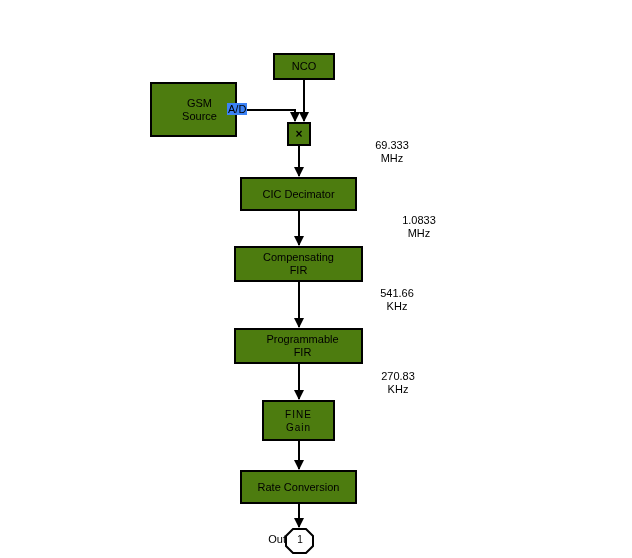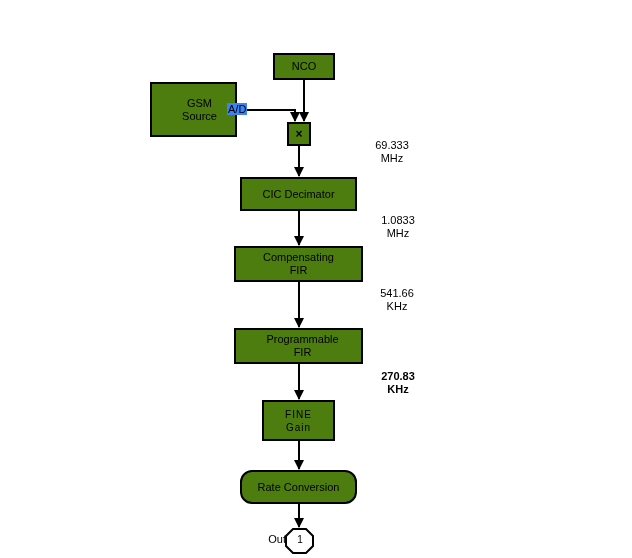--- a/index.html
+++ b/index.html
@@ -35,40 +35,40 @@
     text-align: center;
     white-space: nowrap;
   }
   .blk-nco   { left: 273px; top: 53px;  width: 62px;  height: 27px; }
   .blk-gsm   { left: 150px; top: 82px;  width: 87px;  height: 55px; padding-left: 12px; }
   .blk-mult  { left: 287px; top: 122px; width: 24px;  height: 24px; font-weight: bold; font-size: 12px; line-height: 12px; }
   .blk-cic   { left: 240px; top: 177px; width: 117px; height: 34px; }
   .blk-comp  { left: 234px; top: 246px; width: 129px; height: 36px; }
   .blk-prog  { left: 234px; top: 328px; width: 129px; height: 36px; padding-left: 8px; }
   .blk-fine  { left: 262px; top: 400px; width: 73px;  height: 41px; font-size: 10px; line-height: 13px; letter-spacing: 1px; }
-  .blk-rate  { left: 240px; top: 470px; width: 117px; height: 34px; border-radius: 12px; }
+  .blk-rate  { left: 240px; top: 470px; width: 117px; height: 34px; }
   .ad-port {
     position: absolute;
     left: 227px; top: 103px;
     background: #3b82f6;
     font-size: 11px;
     padding: 0 1px;
     z-index: 3;
   }
   .freq {
     position: absolute;
     width: 70px;
     text-align: center;
     font-size: 11px;
     line-height: 13px;
   }
   .freq-0 { left: 357px; top: 139px; }
-  .freq-1 { left: 363px; top: 214px; }
+  .freq-1 { left: 384px; top: 214px; }
   .freq-2 { left: 362px; top: 287px; }
-  .freq-3 { left: 363px; top: 370px; font-weight: bold; }
+  .freq-3 { left: 363px; top: 370px; }
   .out-label {
     position: absolute;
     left: 260px; top: 533px;
     width: 26px;
     text-align: right;
     font-size: 11px;
   }
   .out-number {
     position: absolute;
     left: 287px; top: 534px;

